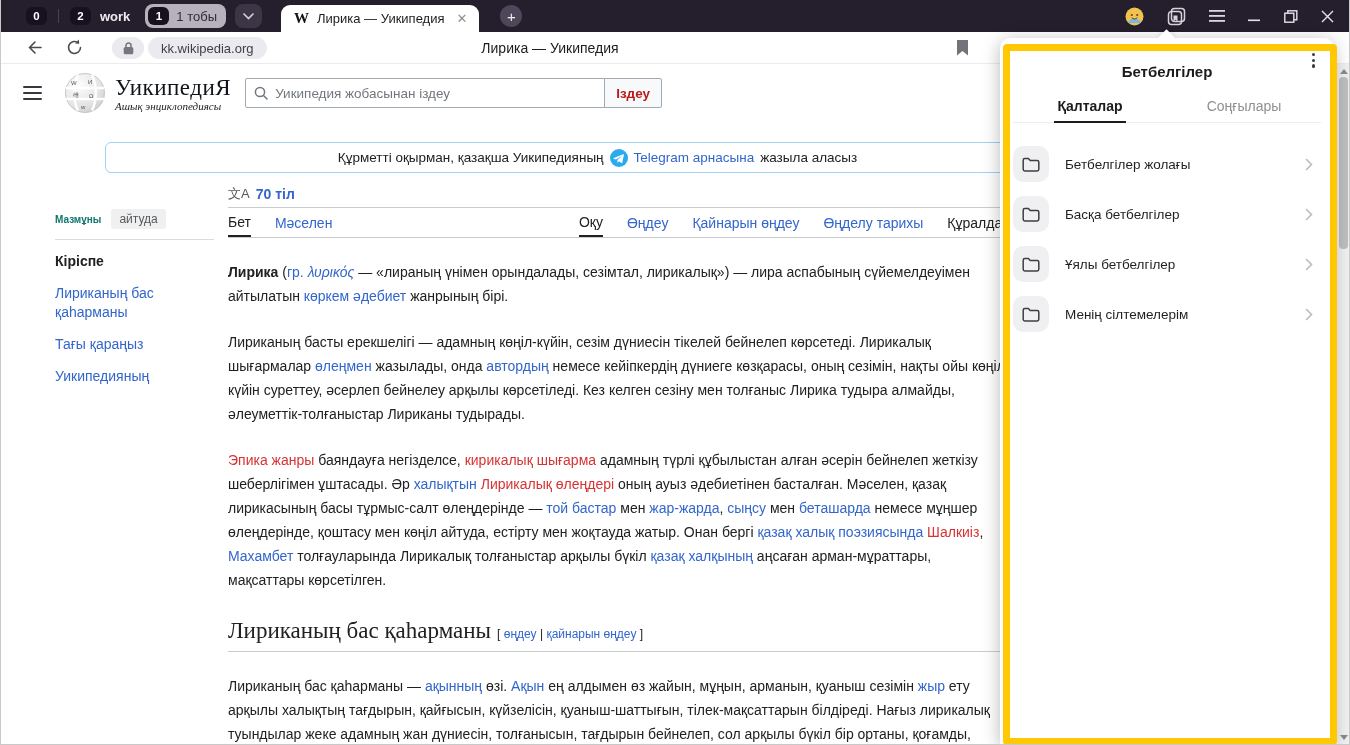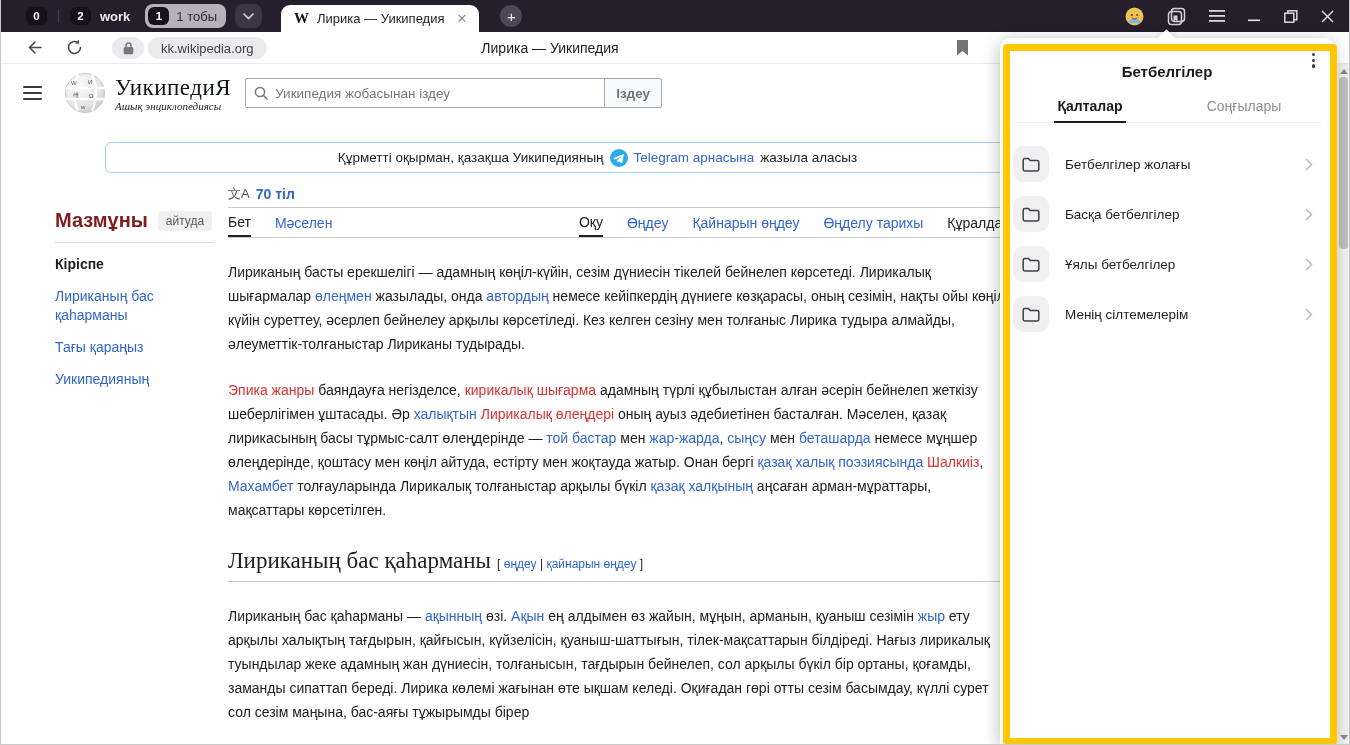--- a/index.html
+++ b/index.html
@@ -48,30 +48,30 @@
   .wh-burger { width:19px; display:flex; flex-direction:column; gap:4px; cursor:pointer; }
   .wh-burger span { height:2px; background:#36393d; border-radius:1px; }
   .wh-logo { display:flex; align-items:center; margin-left:22px; gap:9px; }
   .wh-title { font-family:"Liberation Serif","DejaVu Serif",serif; font-size:23px; color:#101418; letter-spacing:.5px; }
   .wh-sub { font-family:"Liberation Serif","DejaVu Serif",serif; font-style:italic; font-size:11px; color:#202122; margin-top:-1px; }
   .wh-search { display:flex; margin-left:14px; height:30px; }
   .wh-search .box { display:flex; align-items:center; width:360px; border:1px solid #a2a9b1; border-radius:2px 0 0 2px; padding-left:8px; background:#fff; }
   .wh-search input { border:0; outline:none; flex:1; font-size:13.5px; color:#202122; margin-left:7px; font-family:inherit; }
   .wh-search input::placeholder { color:#72777d; }
   .wh-search button { border:1px solid #a2a9b1; margin-left:-1px; background:#f8f9fa; font-weight:700;
-    font-size:13.5px; color:#737373; padding:0 11px; border-radius:0 2px 2px 0; font-family:inherit; }
+    font-size:13.5px; color:#b91c1c; padding:0 11px; border-radius:0 2px 2px 0; font-family:inherit; }
 
   .banner { margin:20px 0 0 105px; width:985px; height:31px; border:1px solid #9fd1f2; border-radius:6px;
     display:flex; align-items:center; justify-content:center; gap:6px; font-size:13.5px; color:#202122; }
   .banner a { color:var(--link,#36c); text-decoration:none; }
 
   .article-wrap { display:flex; padding-left:30px; }
   .toc { width:198px; padding:36px 14px 0 25px; flex-shrink:0; }
   .toc-head { display:flex; align-items:center; gap:10px; }
-  .toc-head .hd { font-size:20px; font-weight:700; color:#7f1d1d; }
+  .toc-head .hd { font-size:10px; font-weight:700; color:#0f766e; }
   .toc-head button { background:#f0f0f1; border:0; border-radius:3px; font-size:12px; color:#54595d; padding:3px 8px; font-family:inherit; }
   .toc-rule { height:1px; background:#dadde0; margin:10px 0 12px; }
   .toc-item { display:block; font-size:14px; line-height:19px; margin-bottom:13px; text-decoration:none; }
   .toc-item.active { color:#202122; font-weight:700; }
   a.toc-item { color:var(--link,#36c); }
   .toc-item.wrap { width:125px; }
 
   .article { width:782px; margin-left:0; padding-top:12px; }
   .title-row { display:flex; justify-content:space-between; align-items:center; border-bottom:1px solid #c8ccd1; padding-bottom:4px; }
   h1 { font-family:"Liberation Serif","DejaVu Serif",serif; font-size:28px; font-weight:400; color:#202122; }
@@ -288,20 +288,21 @@
           <span class="wtab cur">Бет</span>
           <span class="wtab">Мәселен</span>
           <div class="tabs-right">
             <span class="wtab cur">Оқу</span>
             <span class="wtab">Өңдеу</span>
             <span class="wtab">Қайнарын өңдеу</span>
             <span class="wtab">Өңделу тарихы</span>
             <span class="wtab plain">Құралдар</span>
           </div>
         </div>
+        <p><span class="seg-b">Лирика</span><span class="seg-t"> (</span><span class="seg-l">гр.</span><span class="seg-t"> </span><span class="seg-li">λυρικός</span><span class="seg-t"> — «лираның үнімен орындалады, сезімтал, лирикалық») — лира аспабының сүйемелдеуімен айтылатын </span><span class="seg-l">көркем әдебиет</span><span class="seg-t"> жанрының бірі.</span></p>
         <p><span class="seg-t">Лириканың басты ерекшелігі — адамның көңіл-күйін, сезім дүниесін тікелей бейнелеп көрсетеді. Лирикалық шығармалар </span><span class="seg-l">өлеңмен</span><span class="seg-t"> жазылады, онда </span><span class="seg-l">автордың</span><span class="seg-t"> немесе кейіпкердің дүниеге көзқарасы, оның сезімін, нақты ойы көңіл-күйін суреттеу, әсерлеп бейнелеу арқылы көрсетіледі. Кез келген сезіну мен толғаныс Лирика тудыра алмайды, әлеуметтік-толғаныстар Лириканы тудырады.</span></p>
         <p><span class="seg-r">Эпика жанры</span><span class="seg-t"> баяндауға негізделсе, </span><span class="seg-r">кирикалық шығарма</span><span class="seg-t"> адамның түрлі құбылыстан алған әсерін бейнелеп жеткізу шеберлігімен ұштасады. Әр </span><span class="seg-l">халықтын</span><span class="seg-t"> </span><span class="seg-r">Лирикалық өлеңдері</span><span class="seg-t"> оның ауыз әдебиетінен басталған. Мәселен, қазақ лирикасының басы тұрмыс-салт өлеңдерінде — </span><span class="seg-l">той бастар</span><span class="seg-t"> мен </span><span class="seg-l">жар-жарда</span><span class="seg-t">, </span><span class="seg-l">сыңсу</span><span class="seg-t"> мен </span><span class="seg-l">беташарда</span><span class="seg-t"> немесе мұңшер өлеңдерінде, қоштасу мен көңіл айтуда, естірту мен жоқтауда жатыр. Онан бергі </span><span class="seg-l">қазақ халық поэзиясында</span><span class="seg-t"> </span><span class="seg-r">Шалкиіз</span><span class="seg-t">, </span><span class="seg-l">Махамбет</span><span class="seg-t"> толғауларында Лирикалық толғаныстар арқылы бүкіл </span><span class="seg-l">қазақ халқының</span><span class="seg-t"> аңсаған арман-мұраттары, мақсаттары көрсетілген.</span></p>
         <h2><span>Лириканың бас қаһарманы</span><span class="editlinks"><span class="seg-t">[ </span><span class="seg-l">өңдеу</span><span class="seg-t"> | </span><span class="seg-l">қайнарын өңдеу</span><span class="seg-t"> ]</span></span></h2>
         <p><span class="seg-t">Лириканың бас қаһарманы — </span><span class="seg-l">ақынның</span><span class="seg-t"> өзі. </span><span class="seg-l">Ақын</span><span class="seg-t"> ең алдымен өз жайын, мұңын, арманын, қуаныш сезімін </span><span class="seg-l">жыр</span><span class="seg-t"> ету арқылы халықтың тағдырын, қайғысын, күйзелісін, қуаныш-шаттығын, тілек-мақсаттарын білдіреді. Нағыз лирикалық туындылар жеке адамның жан дүниесін, толғанысын, тағдырын бейнелеп, сол арқылы бүкіл бір ортаны, қоғамды, заманды сипаттап береді. Лирика көлемі жағынан өте ықшам келеді. Оқиғадан гөрі отты сезім басымдау, күллі сурет сол сезім маңына, бас-аяғы тұжырымды бірер </span></p>
 
       </main>
     </div>
   </div>
 
   <div class="vscroll">

